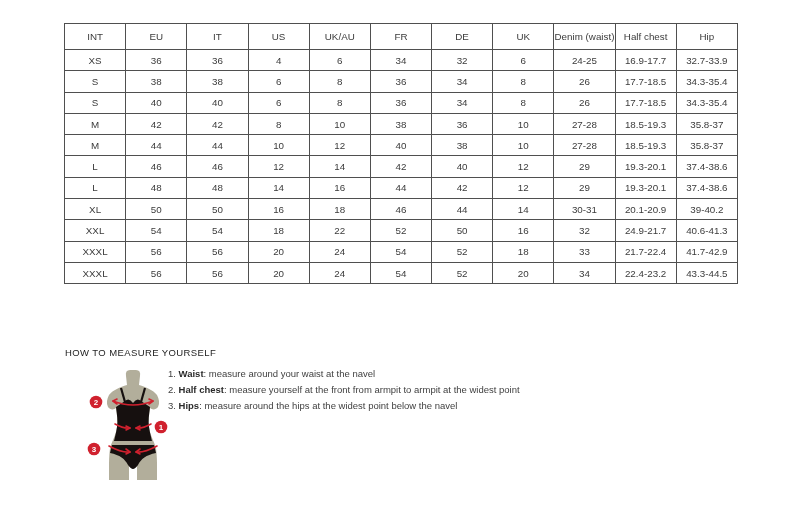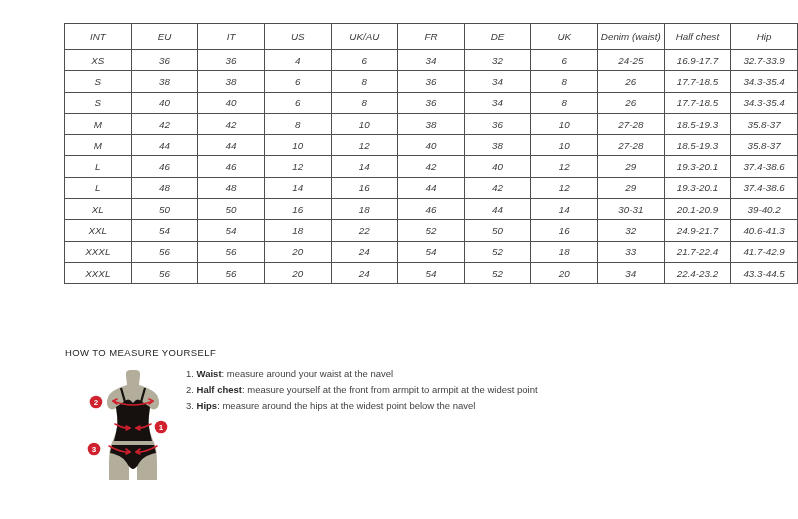--- a/index.html
+++ b/index.html
@@ -10,38 +10,38 @@
     --table-text:#3b3b3b;
   }
   html,body{margin:0;padding:0;background:#ffffff;}
   .page{
     position:relative;width:798px;height:519px;background:#ffffff;
     font-family:"Liberation Sans",sans-serif;color:var(--table-text);
     overflow:hidden;
   }
   
   .size-table{
-    position:absolute;left:64px;top:23px;width:734px;
+    position:absolute;left:64px;top:23px;width:674px;
     border-collapse:collapse;table-layout:fixed;
-    font-size:9.8px;color:var(--table-text);font-style:italic;
+    font-size:9.8px;color:var(--table-text);
   }
   .size-table th,.size-table td{
     border:1px solid var(--table-border);
     text-align:center;vertical-align:middle;
     padding:0;font-weight:400;white-space:nowrap;overflow:hidden;
   }
   .size-table thead th{height:25px;}
   .size-table tbody td{height:20.3px;}
   
   .measure-heading{
     position:absolute;left:65px;top:347px;margin:0;
     font-size:9.5px;font-weight:400;color:#1d1d1d;letter-spacing:.4px;
   }
   .measure-list{
-    position:absolute;left:186px;top:369px;margin:0;padding:0;
+    position:absolute;left:168px;top:369px;margin:0;padding:0;
     list-style:none;font-size:9.5px;color:#3f3f3f;
   }
   .measure-list li{margin:0 0 6px 0;line-height:10px;}
   .measure-list b{font-weight:700;color:#2b2b2b;}
   .figure-wrap{position:absolute;left:83px;top:368px;width:100px;height:118px;}
   .figure-wrap svg{display:block;}
   .badge-num{
     font-family:"Liberation Sans",sans-serif;font-size:8px;font-weight:700;
     fill:#ffffff;
   }

